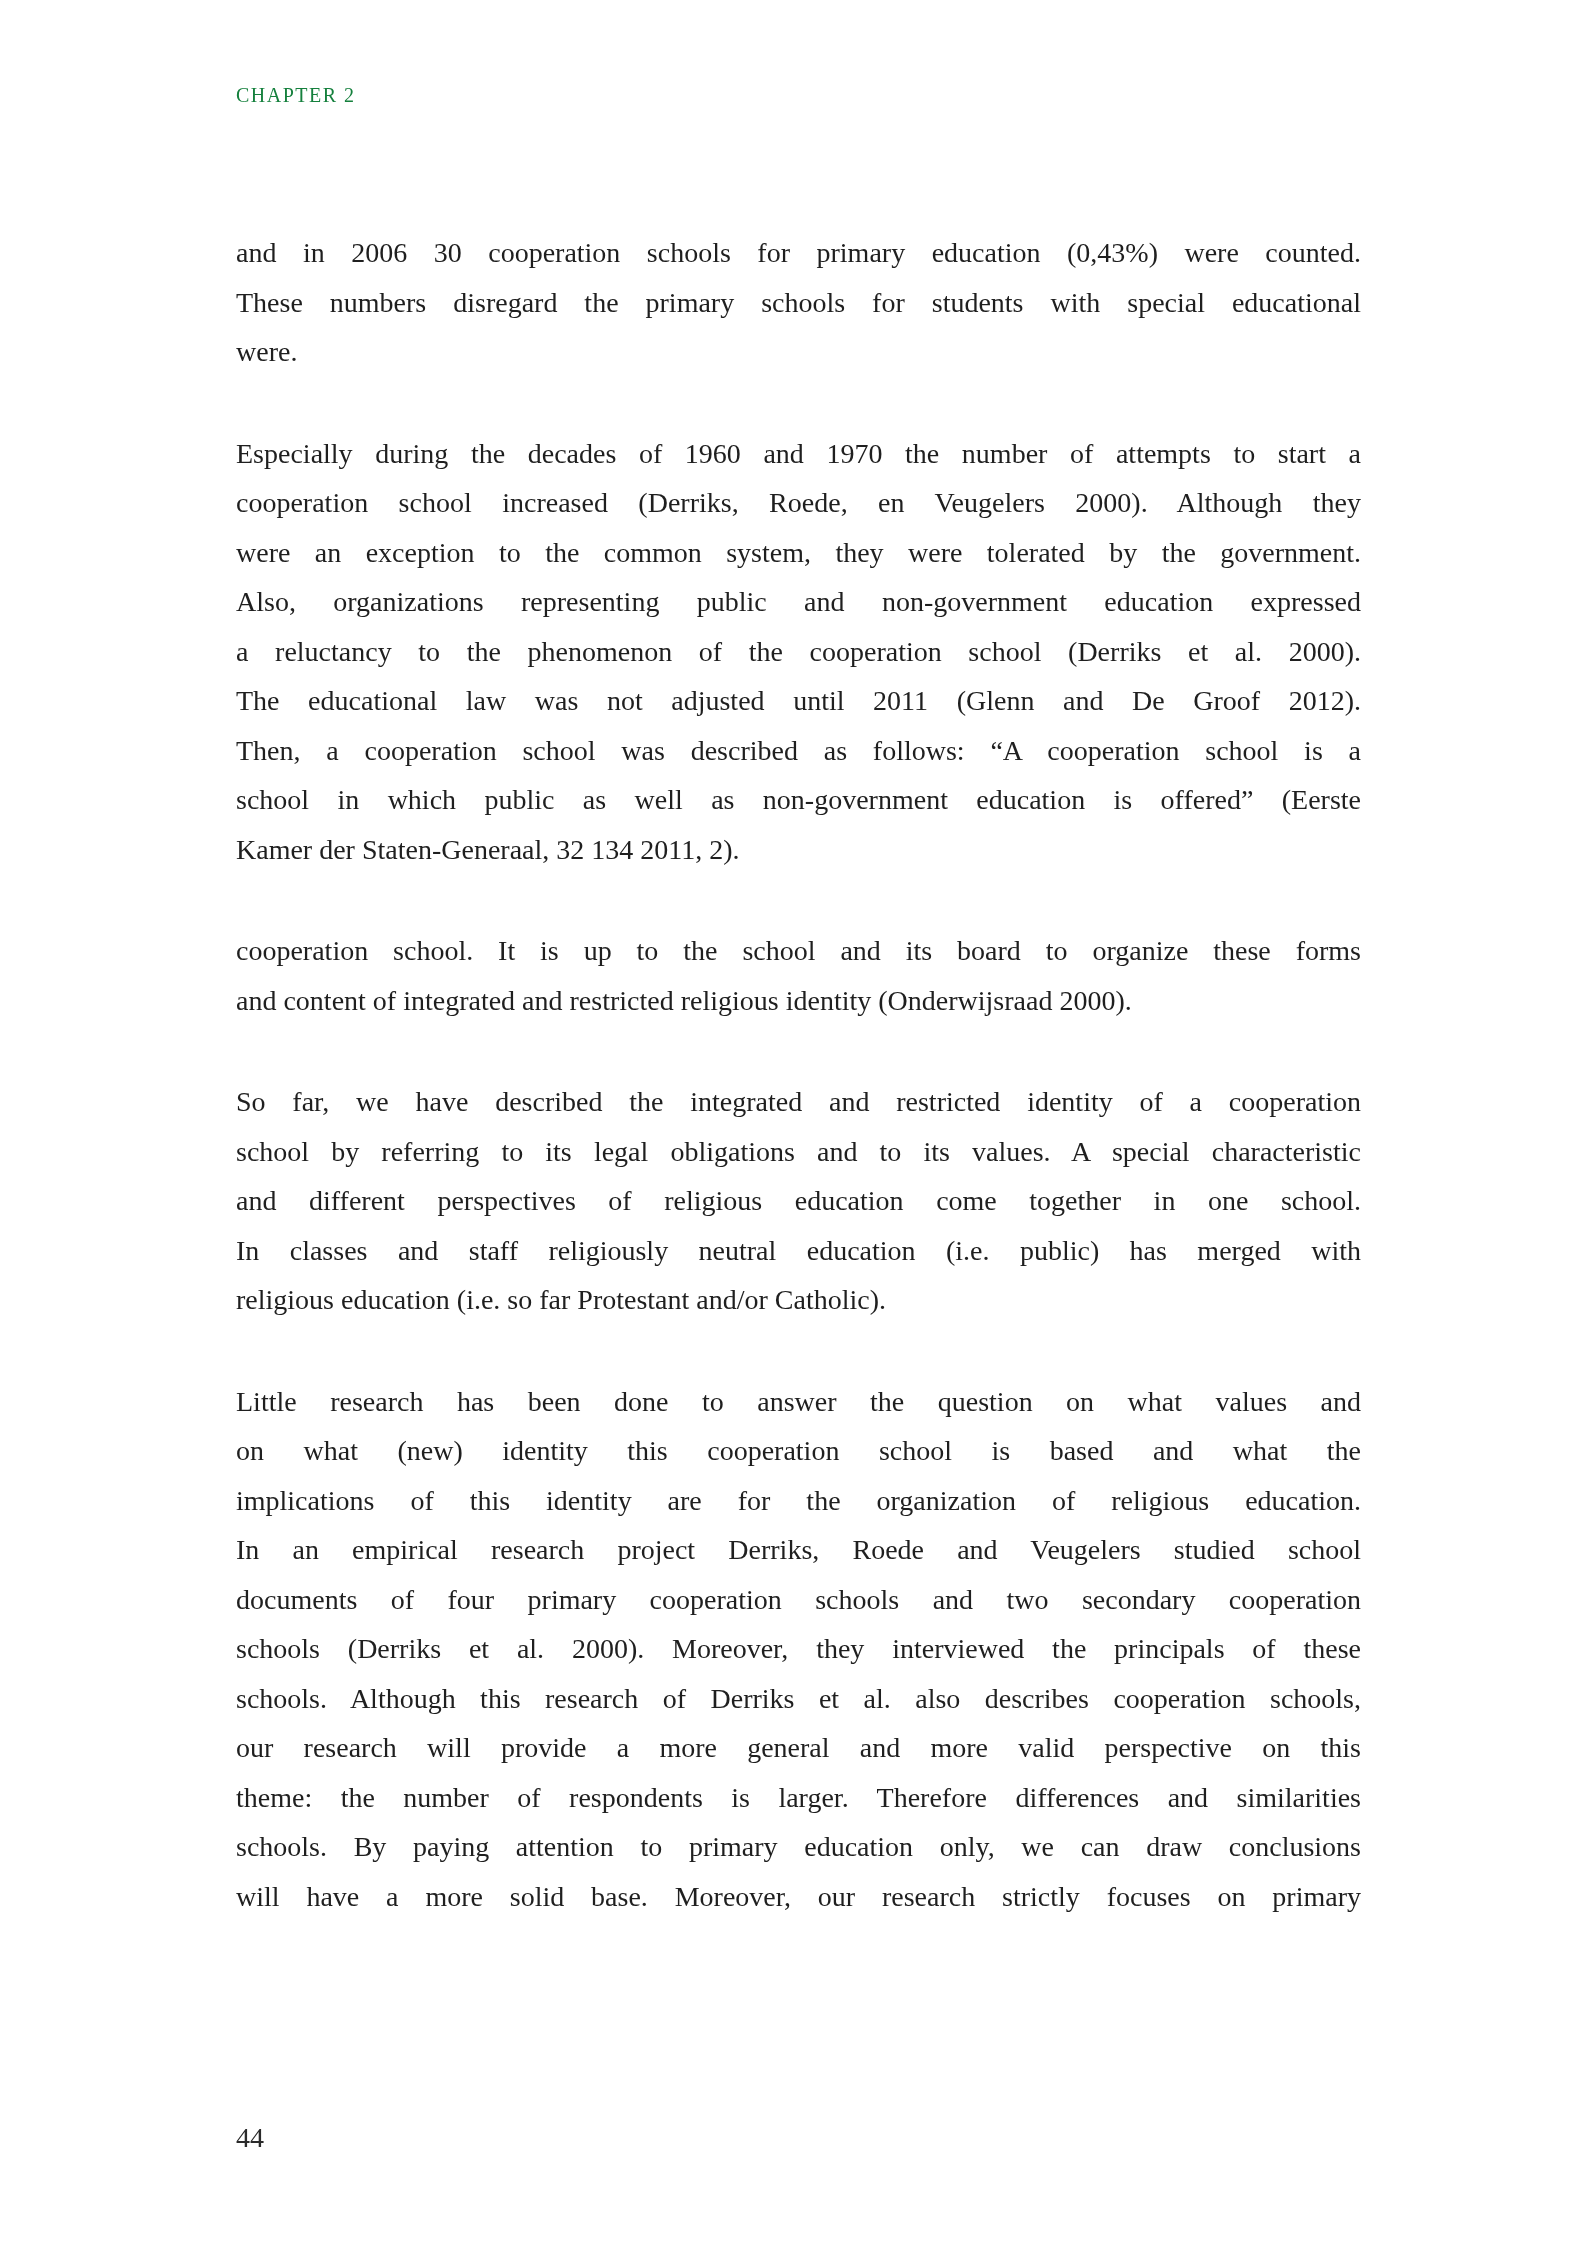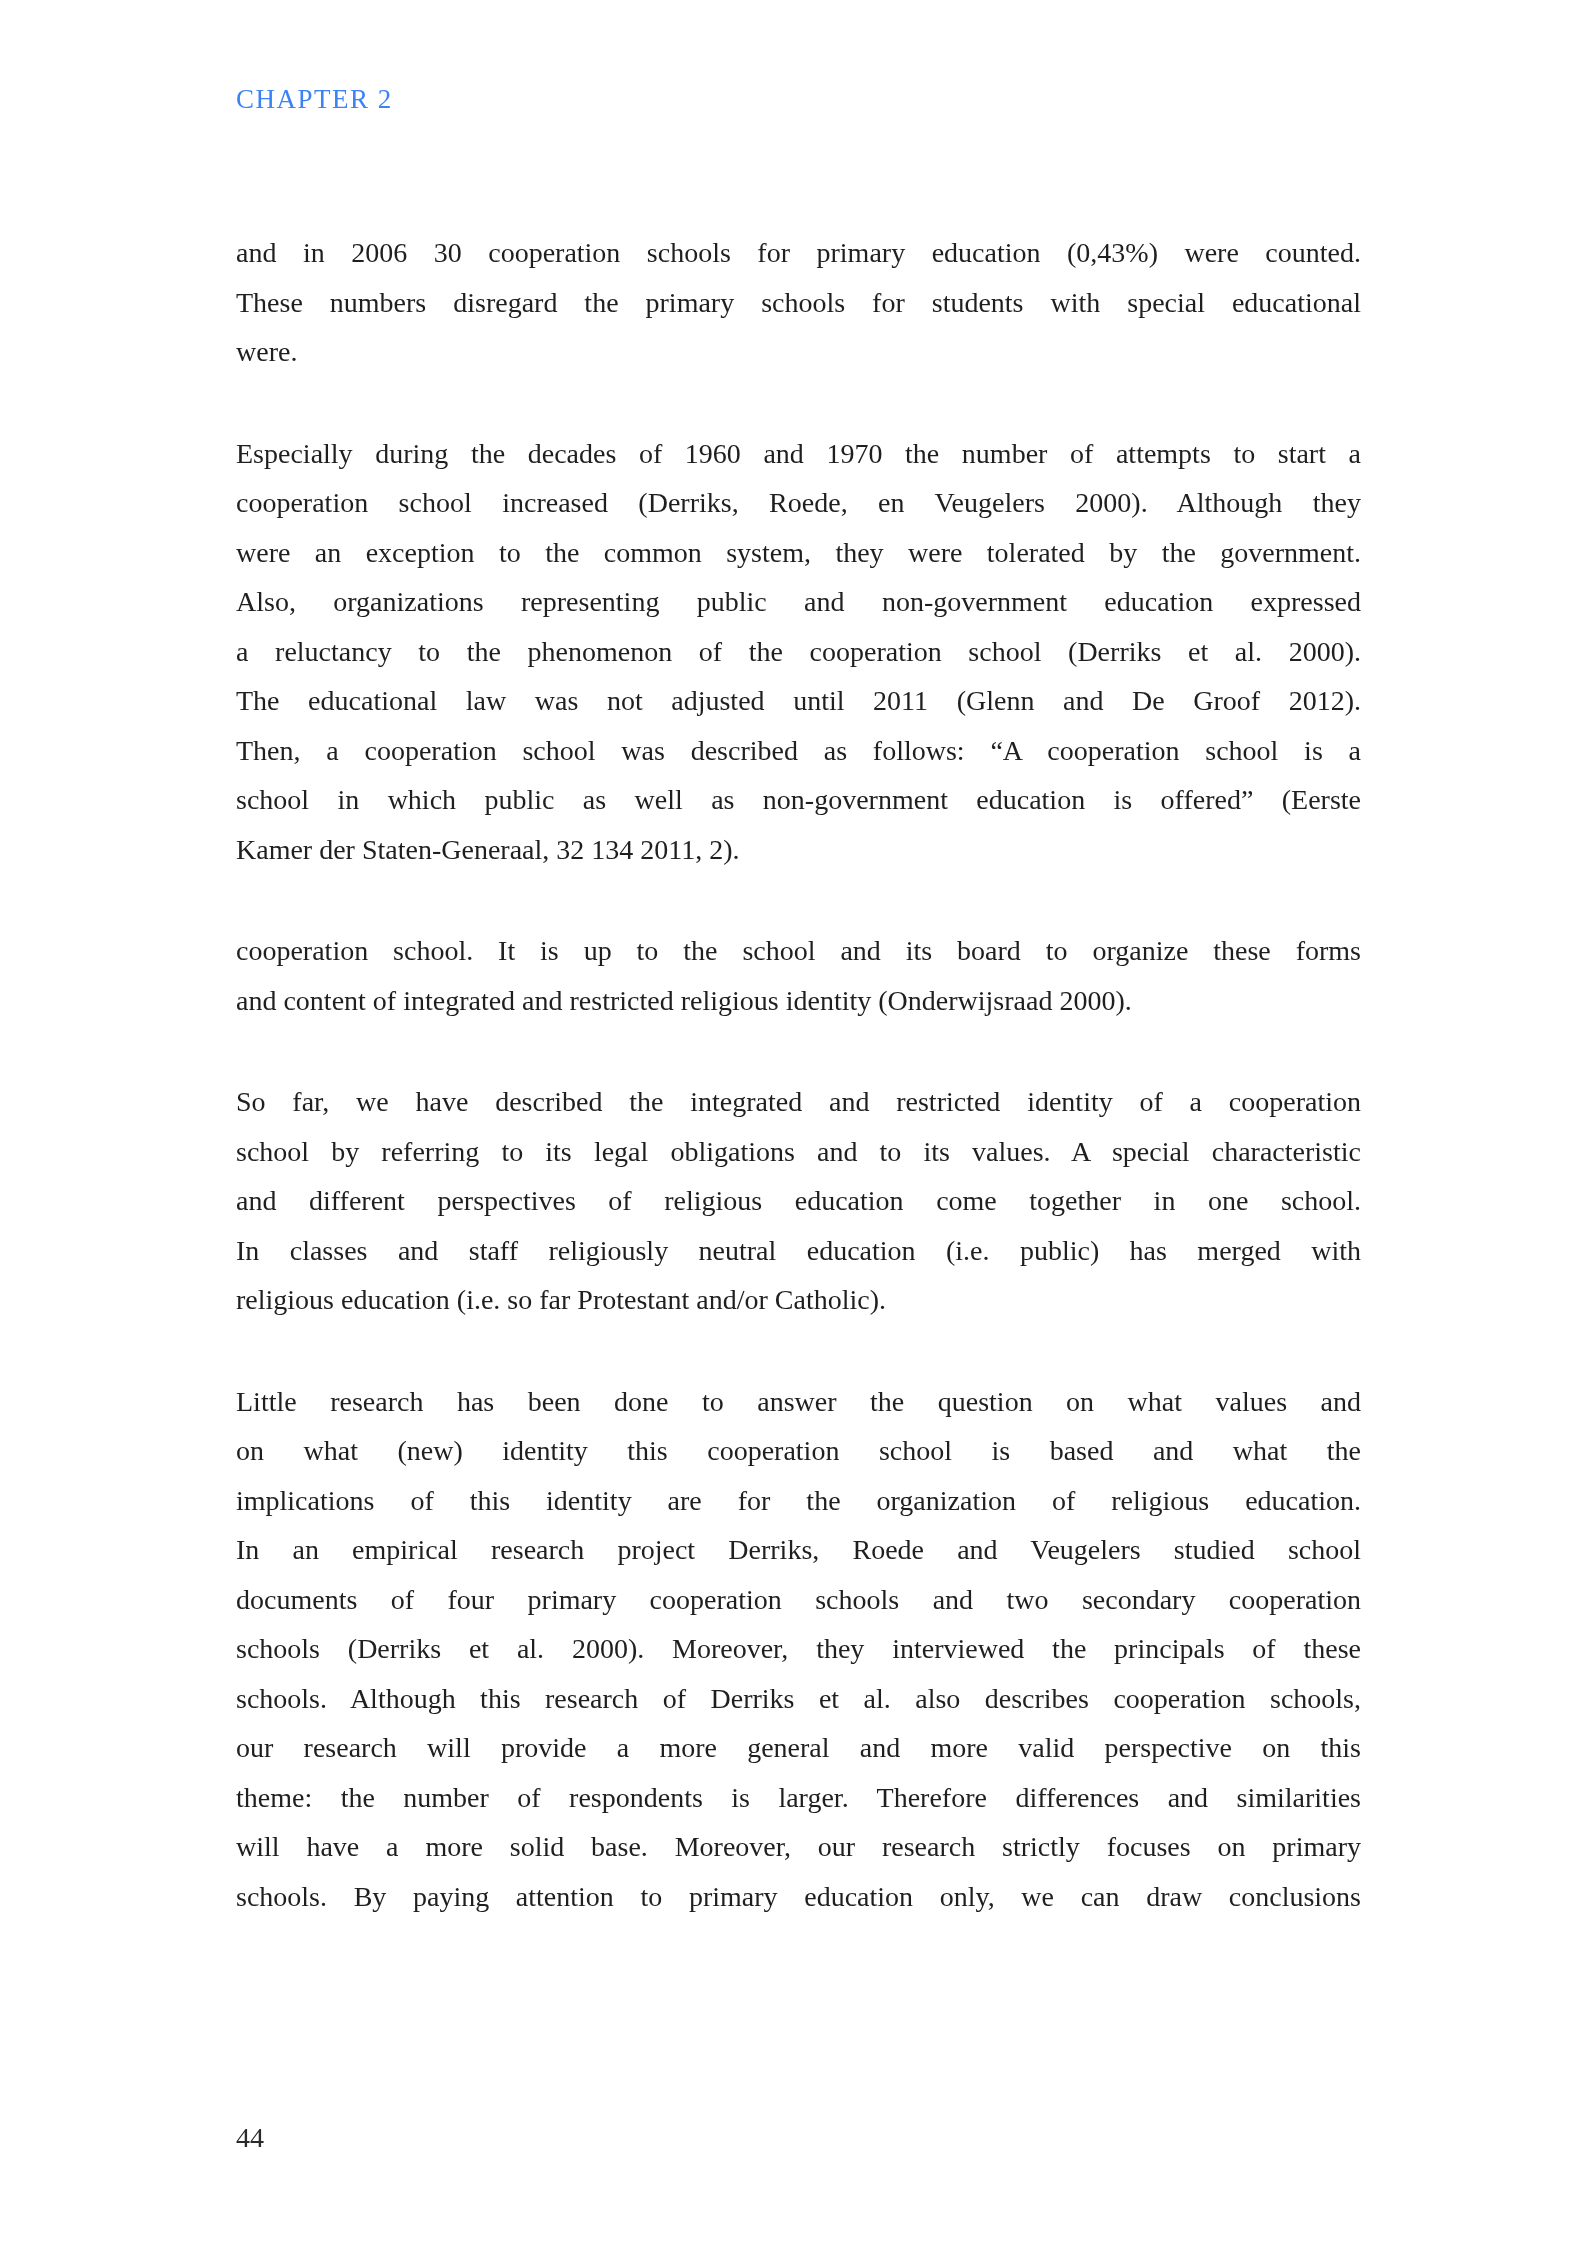--- a/index.html
+++ b/index.html
@@ -13,23 +13,23 @@
     height: 2250px;
     background: #ffffff;
     font-family: "Liberation Serif", "DejaVu Serif", serif;
     color: #1f1f1f;
     overflow: hidden;
   }
   .chapter-header {
     position: absolute;
     left: 236px;
     top: 84px;
-    font-size: 27px;
+    font-size: 20px;
     letter-spacing: 1.5px;
-    color: #3b82f6;
+    color: #15803d;
   }
   .text-body {
     position: absolute;
     left: 236px;
     top: 228px;
     width: 1125px;
   }
   .paragraph {
     margin: 0 0 52px 0;
     padding: 0;
@@ -93,19 +93,19 @@
       <div class="paragraph">
         <div class="line">Little research has been done to answer the question on what values and</div>
         <div class="line">on what (new) identity this cooperation school is based and what the</div>
         <div class="line">implications of this identity are for the organization of religious education.</div>
         <div class="line">In an empirical research project Derriks, Roede and Veugelers studied school</div>
         <div class="line">documents of four primary cooperation schools and two secondary cooperation</div>
         <div class="line">schools (Derriks et al. 2000). Moreover, they interviewed the principals of these</div>
         <div class="line">schools. Although this research of Derriks et al. also describes cooperation schools,</div>
         <div class="line">our research will provide a more general and more valid perspective on this</div>
         <div class="line">theme: the number of respondents is larger. Therefore differences and similarities</div>
+        <div class="line">schools. By paying attention to primary education only, we can draw conclusions</div>
         <div class="line">will have a more solid base. Moreover, our research strictly focuses on primary</div>
-        <div class="line">schools. By paying attention to primary education only, we can draw conclusions</div>
       </div>
     </div>
 
   <div class="page-number">44</div>
 </div>
 
 </body></html>

